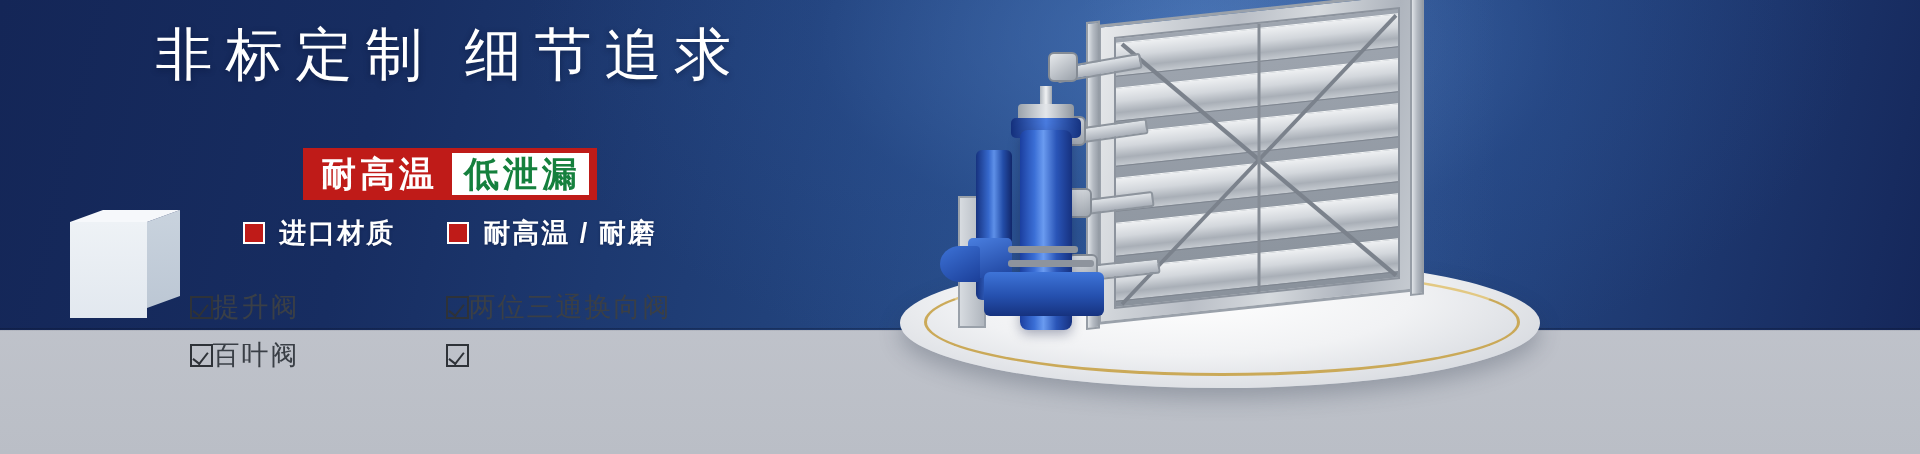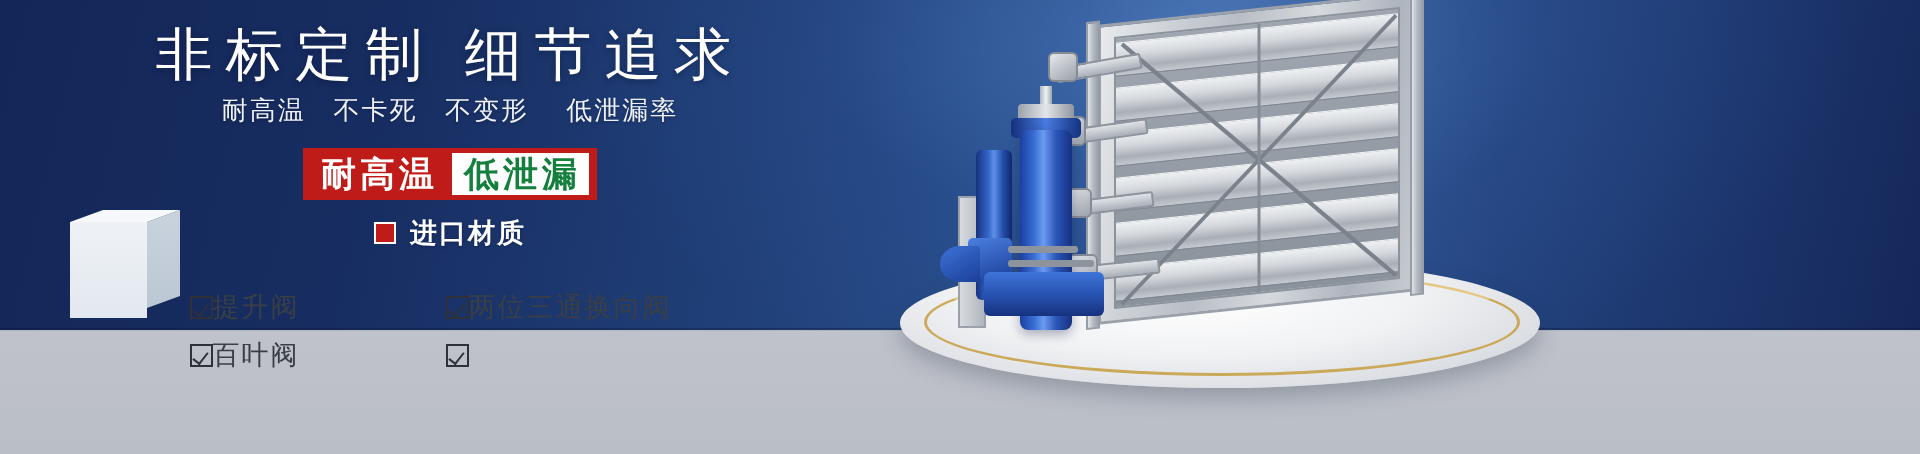--- a/index.html
+++ b/index.html
@@ -311,38 +311,36 @@
     <div class="manifold"></div>
     <div class="gear-box"></div>
     <div class="pipe" style="left:128px;top:246px;width:70px;height:7px"></div>
     <div class="pipe" style="left:128px;top:260px;width:86px;height:7px"></div>
   </div>
 
   <div class="content">
 
     <div class="headline">非标定制  细节追求</div>
 
-    <div class="subtitle">
-      <span>耐高温</span>&nbsp;&nbsp;
-      <span>不卡死</span>&nbsp;&nbsp;
-      <span>不变形</span>
-      <span class="gapword">低泄漏率</span>
-    </div>
 
     <div class="badge-wrap">
       <div class="badge">
         <span class="badge-a">耐高温</span>
         <span class="badge-b">低泄漏</span>
       </div>
     </div>
 
     <div class="bullets">
       <div class="bullet">
         <span class="sq"></span>
         <span class="bullet-label">进口材质</span>
+      </div>
+      <div class="bullet">
+        <span class="sq"></span>
+        <span class="bullet-label">耐高温 / 耐磨</span>
       </div>
     </div>
 
     <div class="checklist">
       <div class="chk-row">
         <div class="chk-item">
           <span class="chk-box"></span>
           <span class="chk-label">提升阀</span>
         </div>
         <div class="chk-item wide">

